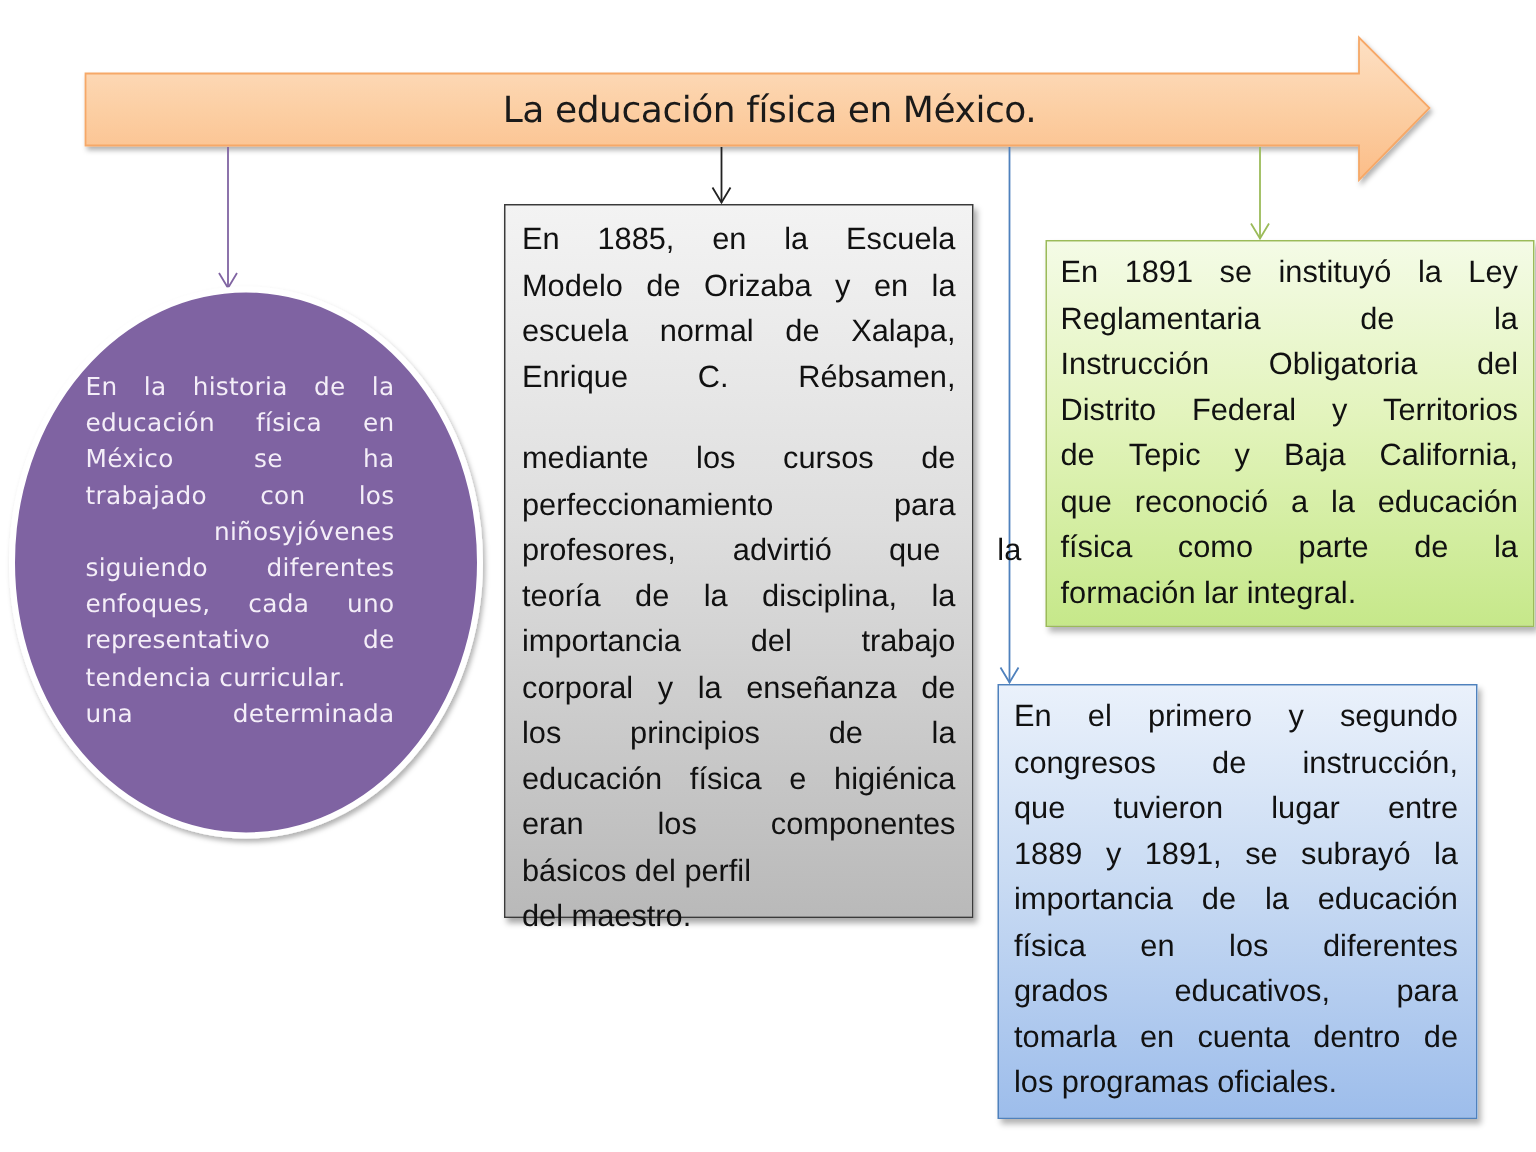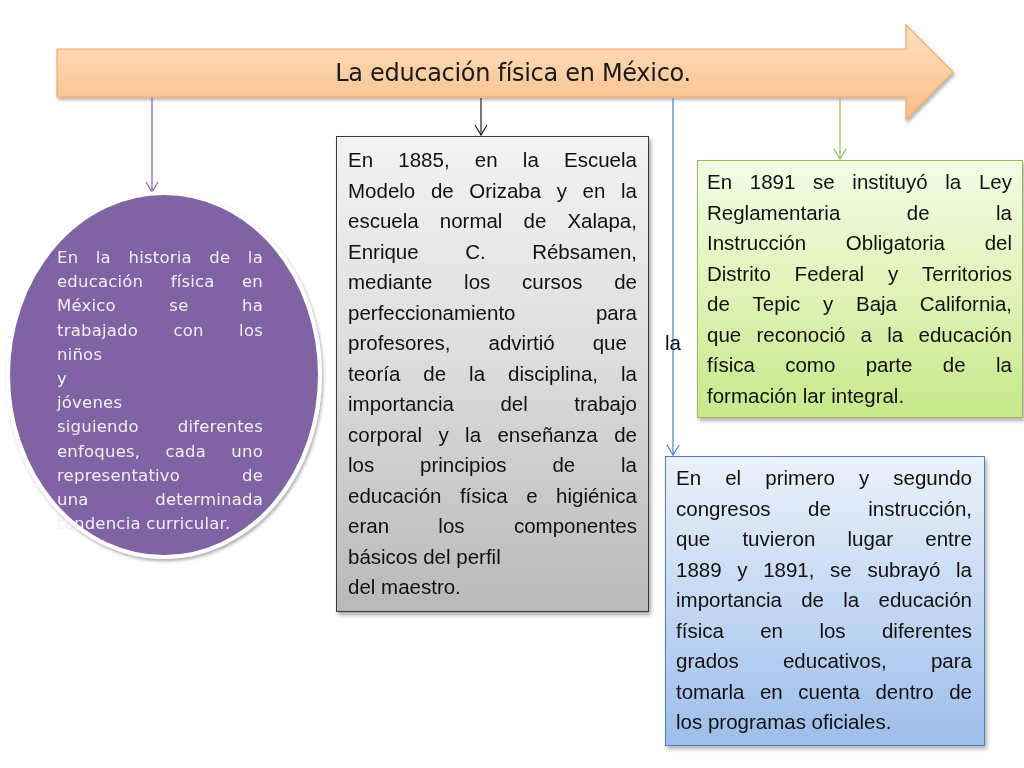--- a/index.html
+++ b/index.html
@@ -143,43 +143,43 @@
     <div class="eline" style="display: flex; justify-content: space-between;">
         <span>México</span>
         <span>se</span>
         <span>ha</span>
       </div>
     <div class="eline" style="display: flex; justify-content: space-between;">
         <span>trabajado</span>
         <span>con</span>
         <span>los</span>
       </div>
-    <div class="eline" style="display: flex; justify-content: flex-end; flex-direction: column;">
+    <div class="eline" style="display: flex; justify-content: flex-end;">
         <span>niños</span>
         <span>y</span>
         <span>jóvenes</span>
       </div>
     <div class="eline" style="display: flex; justify-content: space-between;">
         <span>siguiendo</span>
         <span>diferentes</span>
       </div>
     <div class="eline" style="display: flex; justify-content: space-between; align-items: center;">
         <span>enfoques,</span>
         <span>cada</span>
         <span>uno</span>
       </div>
     <div class="eline" style="display: flex; justify-content: space-between;">
         <span>representativo</span>
         <span>de</span>
       </div>
+    <div class="eline last">tendencia curricular.</div>
     <div class="eline" style="display: flex; justify-content: space-between;">
         <span>una</span>
         <span>determinada</span>
       </div>
-    <div class="eline last">tendencia curricular.</div>
   </div>
 
   <div class="box" id="box-gray">
     <span class="line" style="display: flex; justify-content: space-between;">
         <span>En</span>
         <span>1885,</span>
         <span>en</span>
         <span>la</span>
         <span>Escuela</span>
       </span>
@@ -195,21 +195,21 @@
         <span>escuela</span>
         <span>normal</span>
         <span>de</span>
         <span>Xalapa,</span>
       </span>
     <span class="line" style="display: flex; justify-content: space-between;">
         <span>Enrique</span>
         <span>C.</span>
         <span>Rébsamen,</span>
       </span>
-    <span class="line" style="display: flex; justify-content: space-between;">
+    <span class="line" style="display: flex; justify-content: space-between; margin-top: 24px;">
         <span>mediante</span>
         <span>los</span>
         <span>cursos</span>
         <span>de</span>
       </span>
     <span class="line" style="display: flex; justify-content: space-between;">
         <span>perfeccionamiento</span>
         <span>para</span>
       </span>
     <span class="line" style="display: flex; justify-content: space-between; gap: 38px;">

